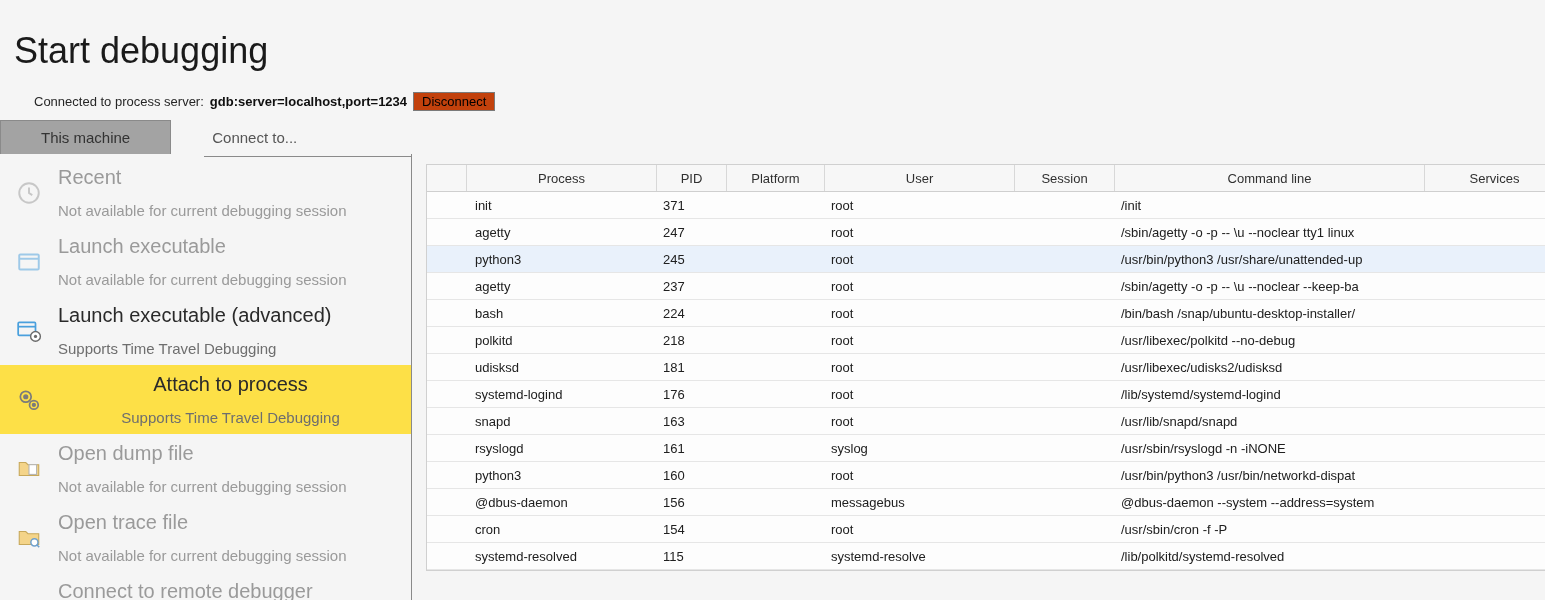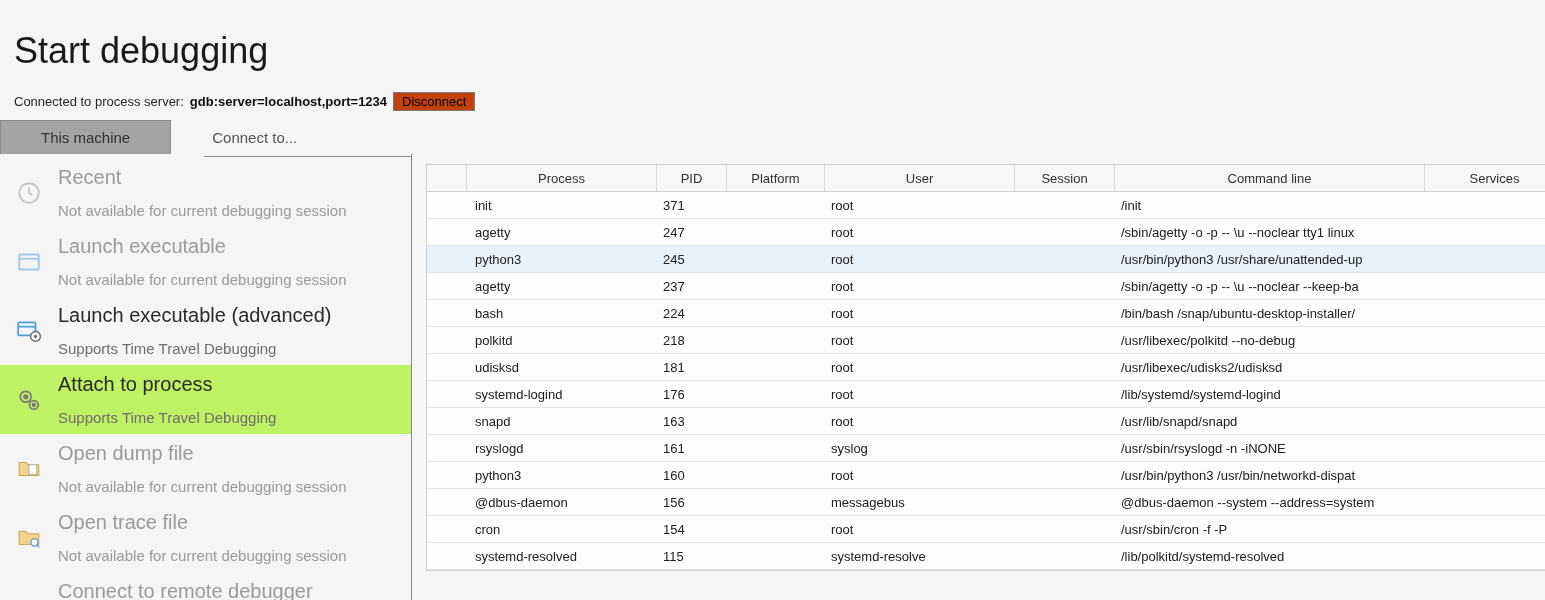--- a/index.html
+++ b/index.html
@@ -17,20 +17,21 @@
       font-weight: 300;
       color: #1a1a1a;
       padding: 30px 8px 18px 14px;
     }
     .conn-row {
       padding: 2px 0 8px 14px;
       display: flex;
       align-items: center;
       gap: 6px;
       font-size: 13px;
+      margin-left: 20px;
     }
     .conn-row .lbl { color: #262626; }
     .conn-row .val { font-weight: 700; color: #0f0f0f; }
     .disconnect-btn {
       border: 1px solid #7a7a7a;
       background: #c2410c;
       padding: 1px 8px;
       font: inherit;
       cursor: pointer;
     }
@@ -82,21 +83,22 @@
       height: 460px;
     }
     .action-item {
       display: flex;
       align-items: center;
       gap: 14px;
       padding: 8px 8px 8px 14px;
       cursor: pointer;
     }
     .action-item.selected {
-      background: #bef264;
+      background: #fde047;
+      text-align: center;
     }
     .action-item .texts { flex: 1; }
     .action-item .title {
       font-size: 20px;
       color: #2a2a2a;
     }
     .action-item .sub {
       font-size: 15px;
       color: #6e6e6e;
       margin-top: 13px;

